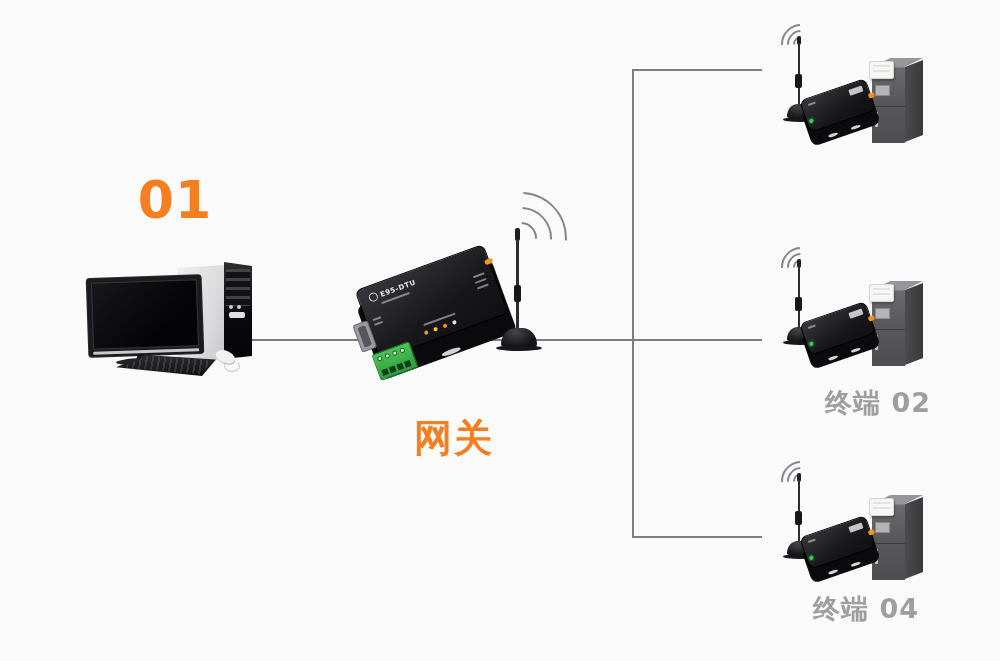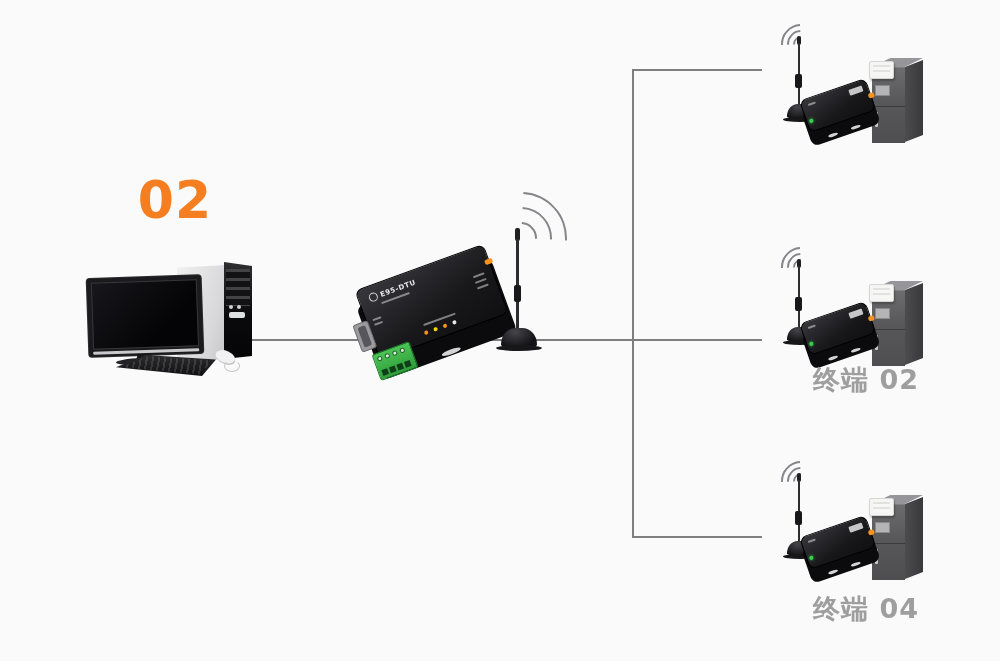--- a/index.html
+++ b/index.html
@@ -75,21 +75,21 @@
 <body>
 
 <div class="canvas">
 
   <div class="cline" style="left:248px;top:339px;width:514px;height:2px;"></div>
   <div class="cline" style="left:632px;top:69px;width:2px;height:469px;"></div>
   <div class="cline" style="left:632px;top:69px;width:130px;height:2px;"></div>
   <div class="cline" style="left:632px;top:536px;width:130px;height:2px;"></div>
 
   <div class="abs" style="left:80px;top:170px;width:200px;height:290px;">
-    <div class="abs step-number" style="left:45px;top:0px;width:100px;">02</div>
+    <div class="abs step-number" style="left:45px;top:0px;width:100px;">01</div>
 
     <div class="abs tower-side" style="left:97px;top:95px;width:49px;height:95px;"></div>
     <div class="abs tower-front" style="left:144px;top:92px;width:28px;height:97px;">
       <div class="bays"></div>
       <div class="usb-slot"></div>
       <div class="pwr-dot" style="left:5px;top:44%;"></div>
       <div class="pwr-dot" style="left:13px;top:44%;"></div>
     </div>
 
     <div class="abs monitor" style="left:8px;top:107px;width:114px;height:78px;">
@@ -149,20 +149,21 @@
 
     <div class="arc" style="left:155px;top:27px;width:28px;height:28px;transform:rotate(48deg);"></div>
     <div class="arc" style="left:140px;top:12px;width:58px;height:58px;transform:rotate(48deg);"></div>
     <div class="arc" style="left:125px;top:-3px;width:88px;height:88px;transform:rotate(48deg);"></div>
     <div class="tipcap" style="left:165px;top:33px;width:5px;height:13px;"></div>
     <div class="rod" style="left:166px;top:44px;width:3px;height:92px;"></div>
     <div class="collar" style="left:164px;top:90px;width:7px;height:17px;"></div>
     <div class="dome" style="left:151px;top:133px;width:36px;height:20px;"></div>
     <div class="baseplate" style="left:146px;top:150px;width:46px;height:6px;"></div>
 
+    <div class="abs big-label orange" style="left:4px;top:218px;width:200px;">网关</div>
   </div>
 
   <div class="abs" style="left:765px;top:30px;width:168px;height:165px;">
     <div class="arc small" style="left:28px;top:6px;width:12px;height:12px;transform:rotate(-48deg);"></div>
     <div class="arc small" style="left:22px;top:0px;width:24px;height:24px;transform:rotate(-48deg);"></div>
     <div class="arc small" style="left:16px;top:-6px;width:36px;height:36px;transform:rotate(-48deg);"></div>
     <div class="tipcap" style="left:32px;top:6px;width:4px;height:9px;"></div>
     <div class="rod" style="left:33px;top:13px;width:2px;height:65px;"></div>
     <div class="collar" style="left:30px;top:44px;width:7px;height:14px;"></div>
     <div class="dome" style="left:22px;top:74px;width:26px;height:15px;"></div>
@@ -223,21 +224,21 @@
         <div class="face" style="left:0;top:0;width:68px;height:32px;">
           <div class="smudge" style="right:5px;top:5px;width:14px;height:6px;background:rgba(255,255,255,.75);"></div>
           <div class="smudge" style="left:6px;top:5px;width:8px;height:2px;"></div>
           <div class="led" style="left:2px;top:20px;background:#35d14a;box-shadow:0 0 3px #35d14a;"></div>
         </div>
         <div class="sma" style="right:-3px;top:16px;width:6px;height:5px;"></div>
         <div class="slot" style="left:16px;top:42px;width:10px;height:3px;"></div>
         <div class="slot" style="left:40px;top:42px;width:10px;height:3px;"></div>
       </div>
     </div>
-    <div class="abs terminal-label" style="left:36px;top:109px;width:130px;">终端 02</div>
+    <div class="abs terminal-label" style="left:36px;top:132px;width:130px;text-align:right;">终端 02</div>
   </div>
 
   <div class="abs" style="left:765px;top:467px;width:168px;height:165px;">
     <div class="arc small" style="left:28px;top:6px;width:12px;height:12px;transform:rotate(-48deg);"></div>
     <div class="arc small" style="left:22px;top:0px;width:24px;height:24px;transform:rotate(-48deg);"></div>
     <div class="arc small" style="left:16px;top:-6px;width:36px;height:36px;transform:rotate(-48deg);"></div>
     <div class="tipcap" style="left:32px;top:6px;width:4px;height:9px;"></div>
     <div class="rod" style="left:33px;top:13px;width:2px;height:65px;"></div>
     <div class="collar" style="left:30px;top:44px;width:7px;height:14px;"></div>
     <div class="dome" style="left:22px;top:74px;width:26px;height:15px;"></div>

